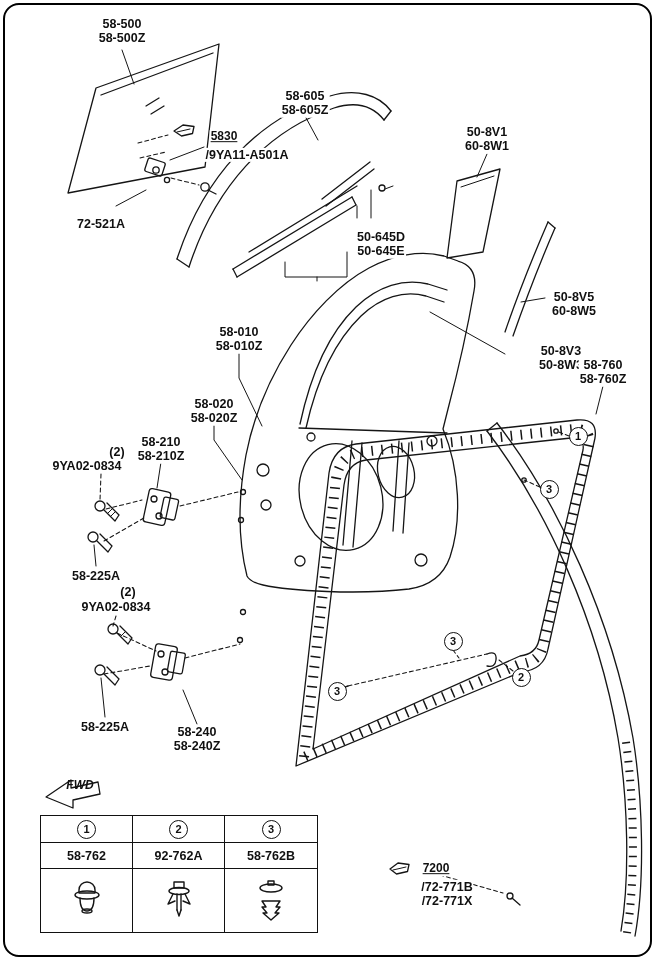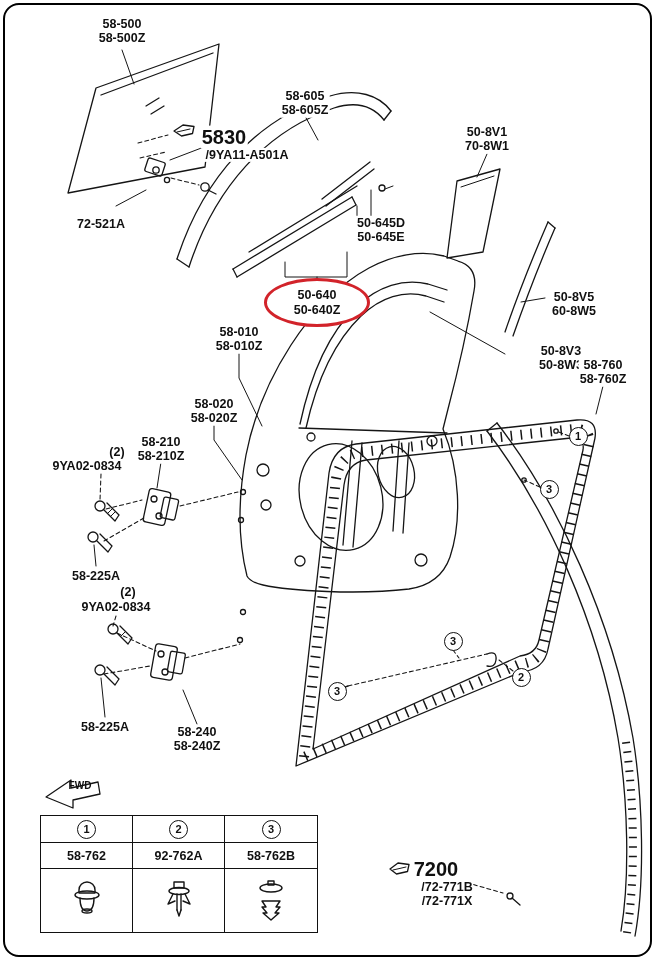--- a/index.html
+++ b/index.html
@@ -8,22 +8,22 @@
           font-family:"Liberation Sans",sans-serif; overflow:hidden; }
   .frame { position:absolute; inset:3px; border:2.5px solid #000; border-radius:16px; pointer-events:none; }
   svg.art { position:absolute; left:0; top:0; }
   svg.art * { stroke:var(--ink,#151515); stroke-width:1.3; fill:none; stroke-linecap:round; stroke-linejoin:round; }
   svg.art .dash  { stroke-dasharray:4 3; stroke-width:1.05; }
   svg.art .thin  { stroke-width:1; }
   svg.art .hatch  { stroke-width:10; stroke-dasharray:1.5 8.5; stroke-linecap:butt; }
   svg.art .hatch2 { stroke-width:8;  stroke-dasharray:1.5 8;   stroke-linecap:butt; }
   .lbl { position:absolute; transform:translate(-50%,-50%); text-align:center; font-weight:700;
          font-size:12.5px; line-height:1.14; color:#101010; white-space:pre-line; background:#fff; padding:0 1px; }
-  .lbl.big { font-size:20px; }
-  .lbl.fwd { font-size:10px; background:transparent; }
+  .lbl.big { font-size:12px;text-decoration:underline; }
+  .lbl.fwd { font-style:italic; font-size:12px; background:transparent; }
   .callout { position:absolute; width:19px; height:19px; margin:-9.5px 0 0 -9.5px; border:1.5px solid #111;
              border-radius:50%; background:#fff; display:flex; align-items:center; justify-content:center;
              font-size:11px; font-weight:700; color:#111; }
   .callout.static { position:static; margin:0; }
   .highlight-ring { position:absolute; left:264px; top:278px; width:106px; height:49px;
                     border:3.4px solid var(--highlight,#d2232a); border-radius:50%;
                     display:flex; align-items:center; justify-content:center; background:#fff; z-index:3; }
   .highlight-ring .lbl { position:static; transform:none; background:transparent; }
   .legend { position:absolute; left:40px; top:815px; width:278px; height:118px; border:1.8px solid #111;
             display:grid; grid-template-columns:1fr 1fr 1fr; grid-template-rows:27px 26px 1fr; background:#fff; }
@@ -195,24 +195,24 @@
 
   <div class="frame"></div>
 
   <div class="lbl" style="left:122px;top:31px">58-500
 58-500Z</div>
   <div class="lbl big" style="left:224px;top:137px">5830</div>
   <div class="lbl" style="left:247px;top:155px">/9YA11-A501A</div>
   <div class="lbl" style="left:101px;top:224px">72-521A</div>
   <div class="lbl" style="left:305px;top:103px">58-605
 58-605Z</div>
-  <div class="lbl" style="left:381px;top:230px">50-645D
+  <div class="lbl" style="left:381px;top:244px">50-645D
 50-645E</div>
   <div class="lbl" style="left:487px;top:139px">50-8V1
-70-8W1</div>
+60-8W1</div>
   <div class="lbl" style="left:574px;top:304px">50-8V5
 60-8W5</div>
   <div class="lbl" style="left:561px;top:358px">50-8V3
 50-8W3</div>
   <div class="lbl" style="left:239px;top:339px">58-010
 58-010Z</div>
   <div class="lbl" style="left:603px;top:372px">58-760
 58-760Z</div>
   <div class="lbl" style="left:214px;top:411px">58-020
 58-020Z</div>
@@ -224,24 +224,20 @@
   <div class="lbl" style="left:128px;top:592px">(2)</div>
   <div class="lbl" style="left:116px;top:607px">9YA02-0834</div>
   <div class="lbl" style="left:105px;top:727px">58-225A</div>
   <div class="lbl" style="left:197px;top:739px">58-240
 58-240Z</div>
   <div class="lbl big" style="left:436px;top:869px">7200</div>
   <div class="lbl" style="left:447px;top:894px">/72-771B
 /72-771X</div>
   <div class="lbl fwd" style="left:80px;top:786px">FWD</div>
 
-  <div class="highlight-ring">
-    <div class="lbl">50-640
-50-640Z</div>
-  </div>
 
   <div class="callout" style="left:578px;top:436px">1</div>
   <div class="callout" style="left:549px;top:489px">3</div>
   <div class="callout" style="left:453px;top:641px">3</div>
   <div class="callout" style="left:521px;top:677px">2</div>
   <div class="callout" style="left:337px;top:691px">3</div>
 
   <div class="legend">
     <div class="cell br bb">
       <div class="callout static">1</div>

